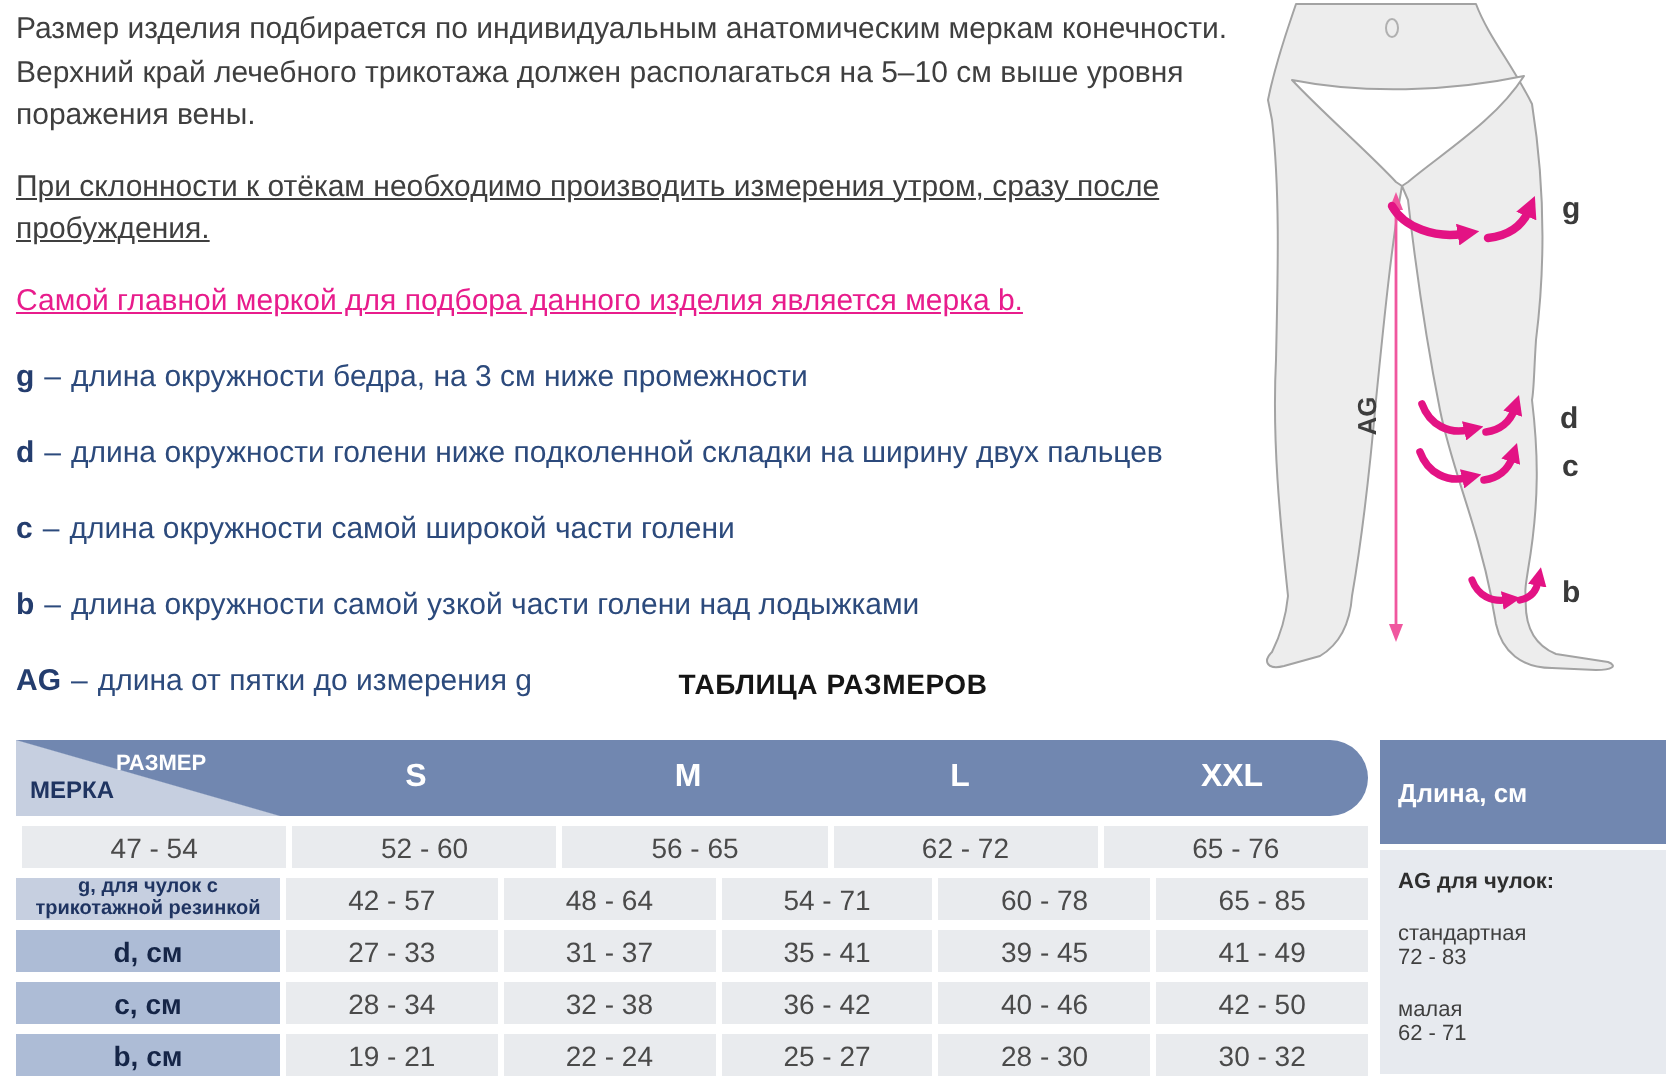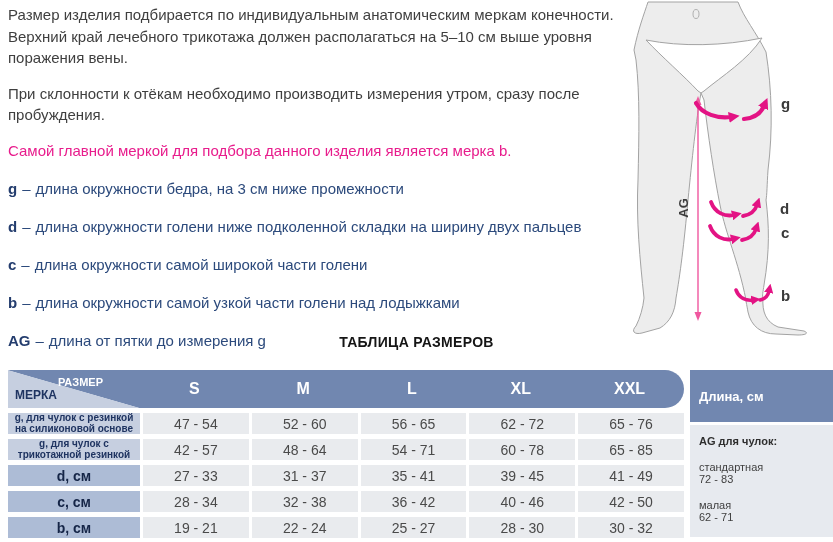--- a/index.html
+++ b/index.html
@@ -3,21 +3,21 @@
 <meta charset="utf-8">
 <style>
   html,body{margin:0;padding:0;background:#fff;}
   .page{
     position:relative;width:833px;height:542px;background:#ffffff;overflow:hidden;
     font-family:"Liberation Sans",sans-serif;
   }
   
   .textcol{position:absolute;left:8px;top:4px;width:624px;color:#3f3f3f;font-size:15px;line-height:21.5px;}
   .para{margin:0;}
-  .para + .para{margin-top:14px;}
+  .para + .para{margin-top:14px;text-decoration:underline;}
   .highlight{margin-top:15px;color:#e81c8c;}
   .mlist{margin-top:17px;}
   .mitem{margin-top:16.5px;color:#2c4a7c;}
   .mkey{font-weight:bold;color:#243d6e;}
   .mdash{margin:0 5px;color:#2c4a7c;}
   
   .diagram{position:absolute;left:626px;top:0;width:207px;height:340px;}
   
   .tabletitle{
     position:absolute;left:0;top:334px;width:833px;text-align:center;
@@ -147,26 +147,24 @@
 
   <div class="sizetable">
     <div class="thead">
       <div class="corner">
         <span class="corner-top">РАЗМЕР</span>
         <span class="corner-bottom">МЕРКА</span>
       </div>
       <div class="hcell">S</div>
       <div class="hcell">M</div>
       <div class="hcell">L</div>
-      <div class="hcell">XL</div>
       <div class="hcell">XXL</div>
     </div>
 
     <div class="trow light">
-      <div class="rlabel">g, для чулок с резинкой на силиконовой основе</div>
       <div class="tcell">47 - 54</div>
       <div class="tcell">52 - 60</div>
       <div class="tcell">56 - 65</div>
       <div class="tcell">62 - 72</div>
       <div class="tcell">65 - 76</div>
     </div>
 
     <div class="trow light">
       <div class="rlabel">g, для чулок с трикотажной резинкой</div>
       <div class="tcell">42 - 57</div>

